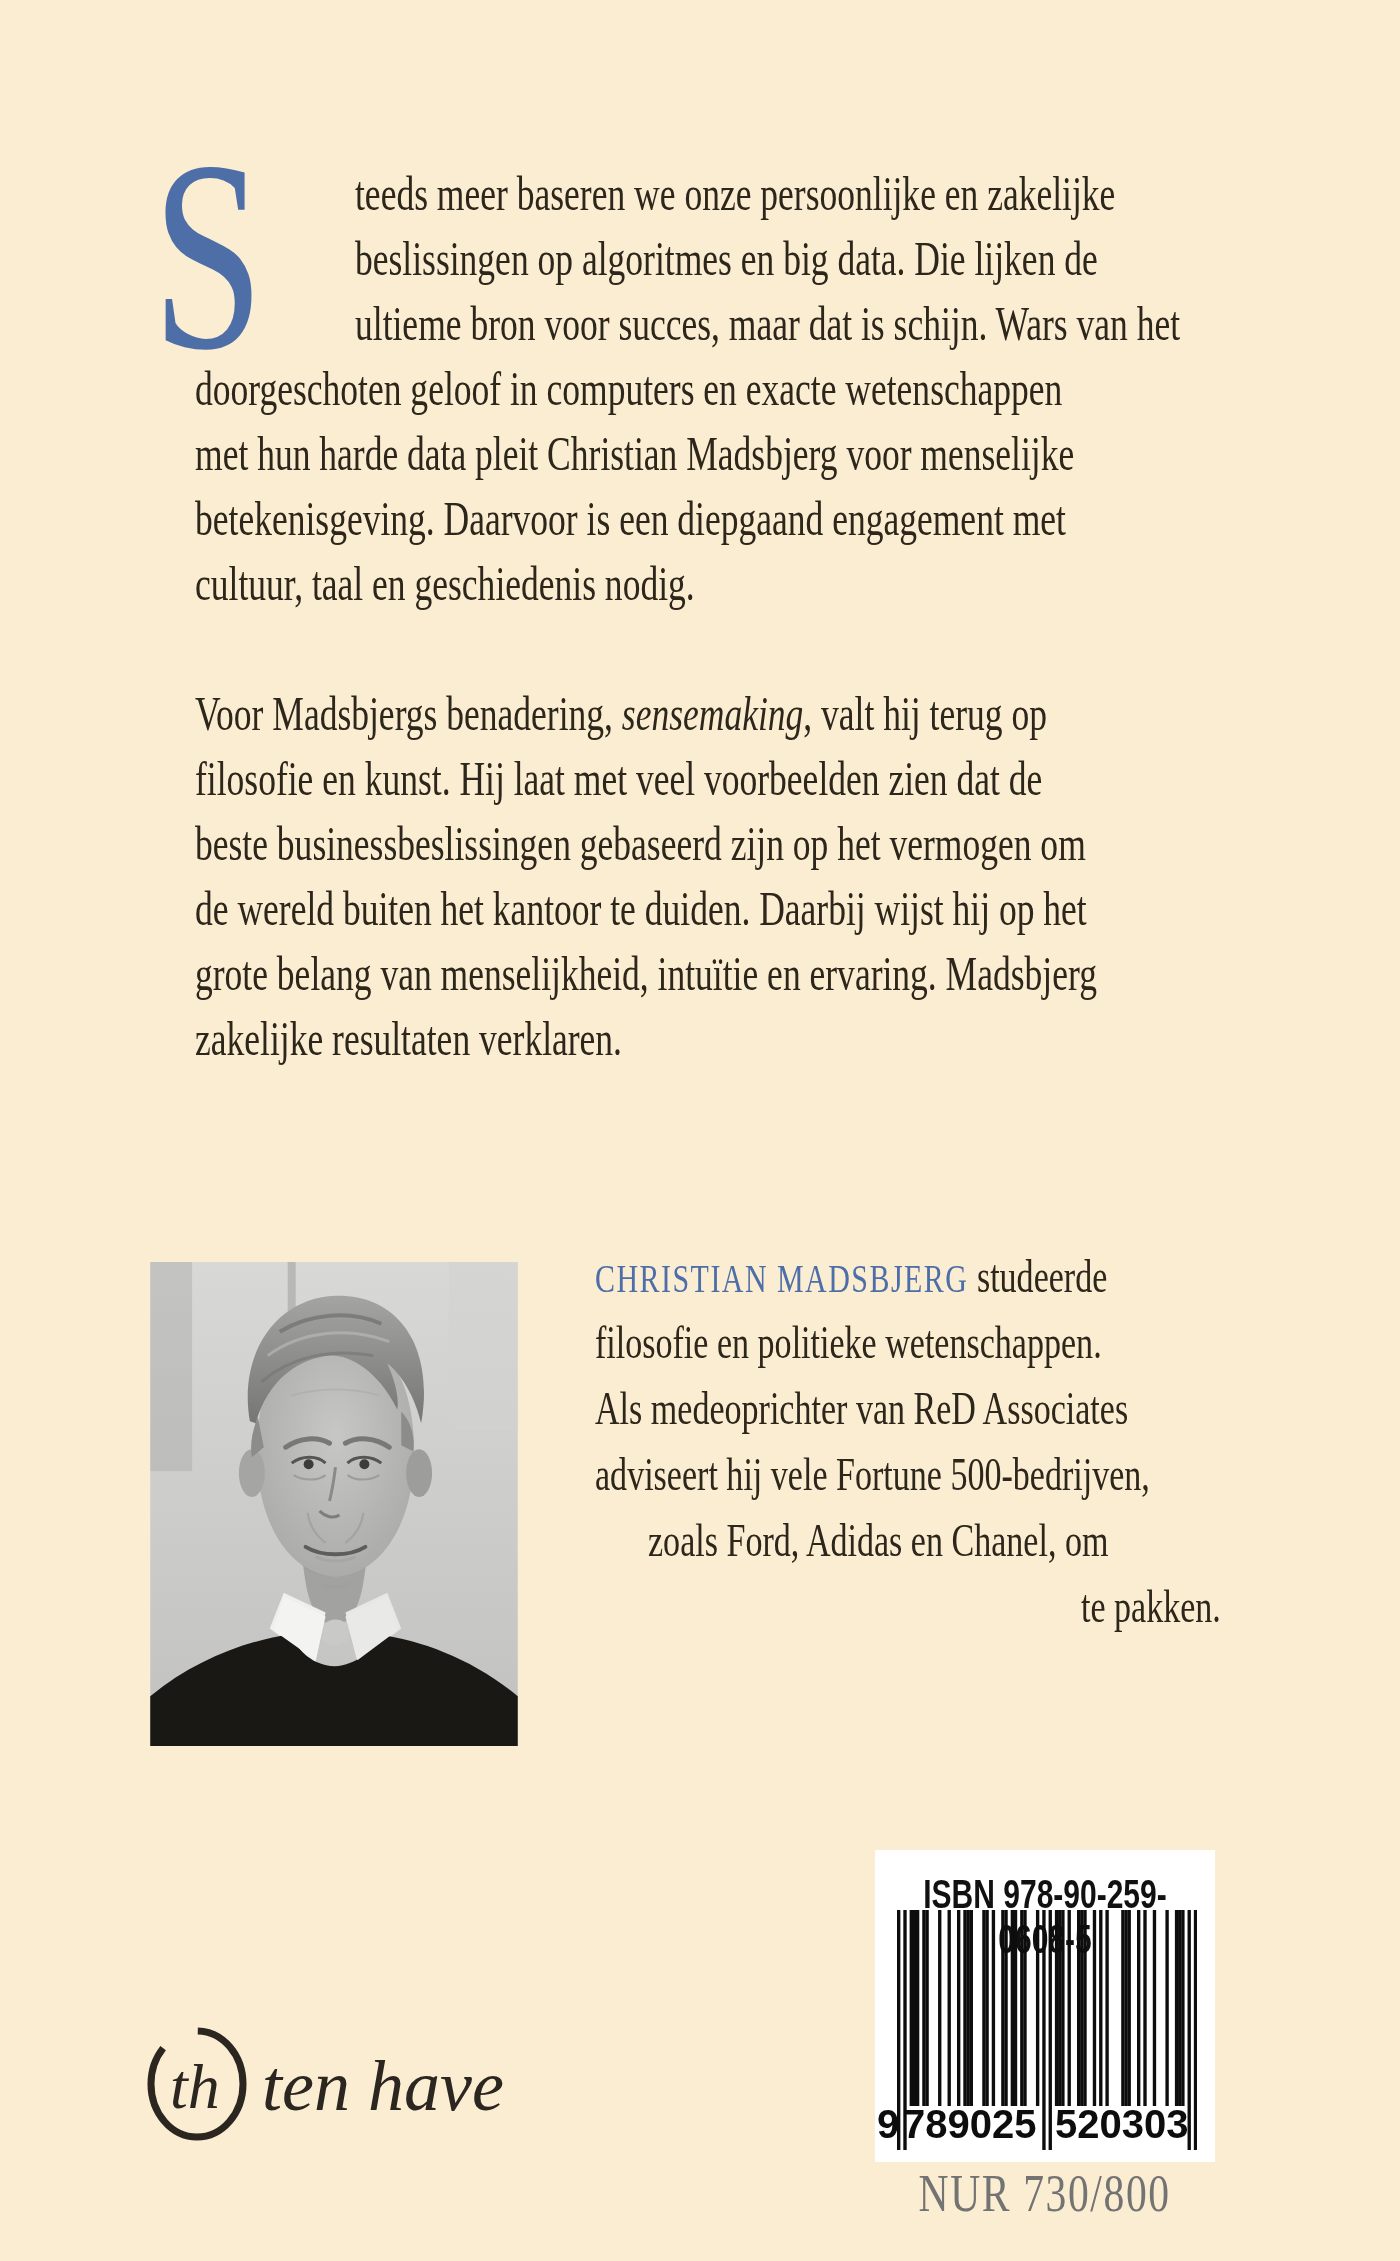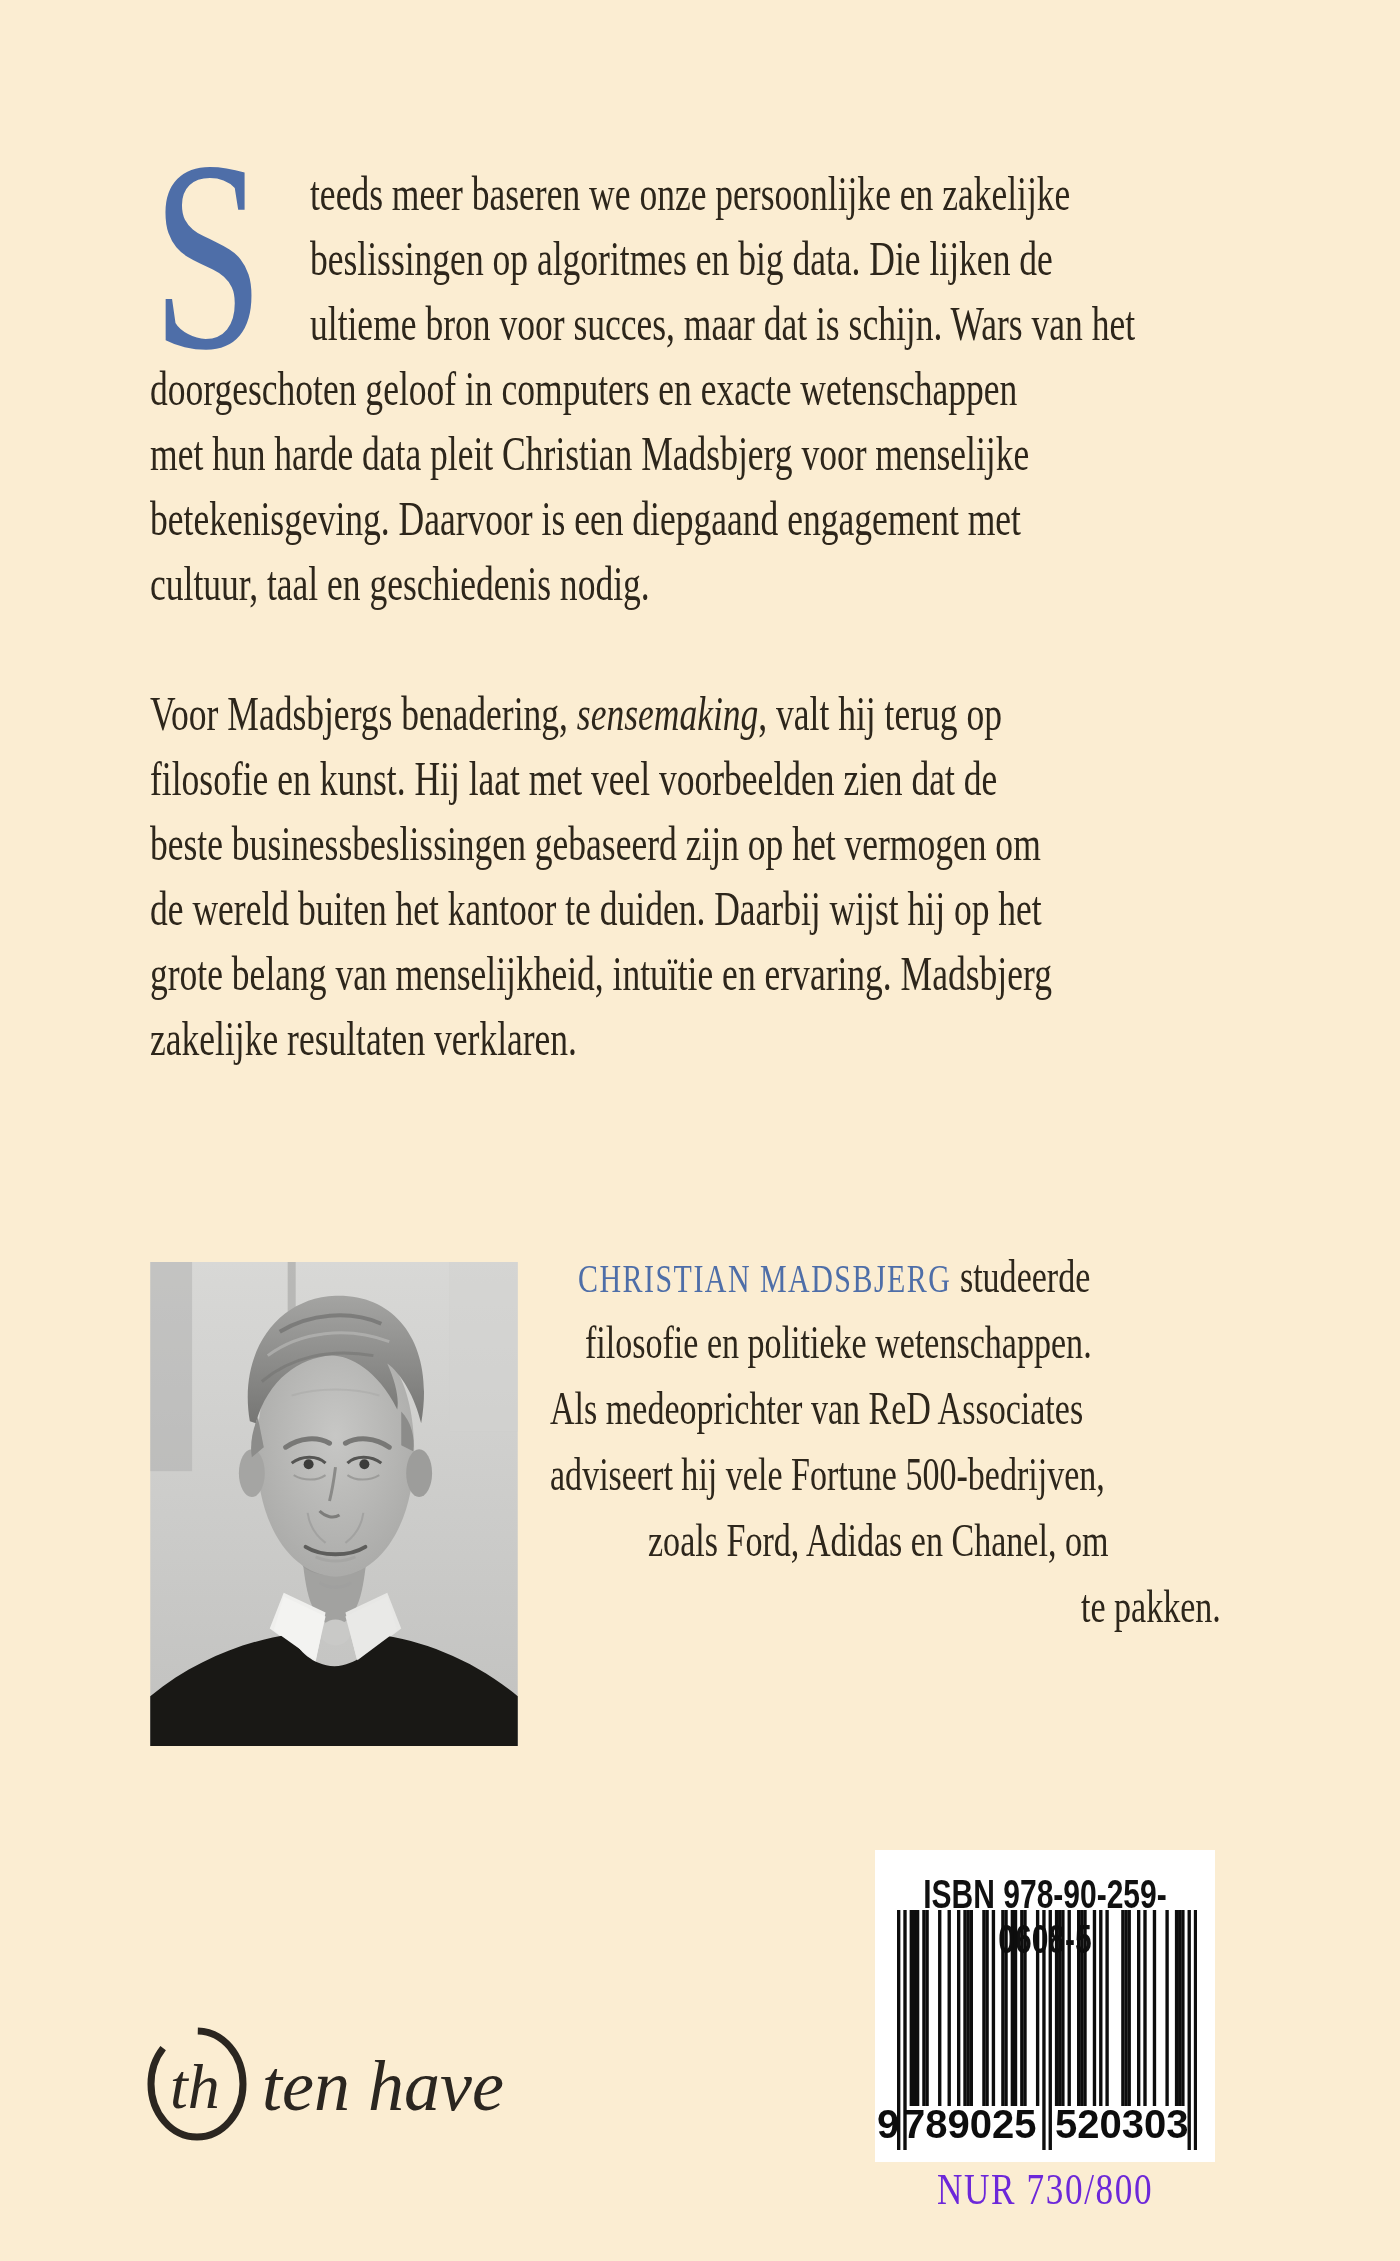--- a/index.html
+++ b/index.html
@@ -5,21 +5,21 @@
   html,body{margin:0;padding:0;}
   .page{
     position:relative;width:1400px;height:2261px;
     background:#fbedd2;overflow:hidden;
     font-family:"Liberation Serif","DejaVu Serif",serif;
     color:#2d261b;
   }
   .abs{position:absolute;}
   
   .textblock{width:1090px;font-size:48px;line-height:65px;}
-  .line{white-space:nowrap;height:65px;}
+  .line{white-space:nowrap;height:65px;margin-left:45px;}
   .lwrap{display:inline-block;transform:scaleX(0.74);transform-origin:0 50%;}
   .intro .line:nth-child(-n+3){padding-left:160px;}
   .dropcap{
     position:absolute;left:2px;top:-41px;
     font-size:272px;line-height:1;color:#4e6ea8;
     transform:scaleX(0.74);transform-origin:0 0;
   }
   .italic{font-style:italic;}
   .smallcaps{color:#4e6ea8;font-size:0.88em;letter-spacing:2px;}
   
@@ -38,21 +38,21 @@
   #barcode-svg rect{fill:#0d0d0d;}
   .bdigit{
     position:absolute;top:252px;text-align:center;
     font-family:"Liberation Sans","DejaVu Sans",sans-serif;
     font-weight:bold;font-size:40px;color:#0d0d0d;
   }
   .d9{left:0;width:26px;}
   .g1{left:28px;width:132px;}
   .g2{left:180px;width:132px;}
   
-  .nur{width:340px;text-align:center;font-size:44px;letter-spacing:2px;color:#6d28d9;}
+  .nur{width:340px;text-align:center;font-size:52px;letter-spacing:2px;color:#737373;}
   .nur .lwrap{transform:scaleX(0.8);transform-origin:50% 50%;}
 </style>
 </head>
 <body>
 
 <div class="page">
 
   <section class="abs textblock intro" style="left:150px;top:161px;">
     <span class="dropcap">S</span>
     <div>

